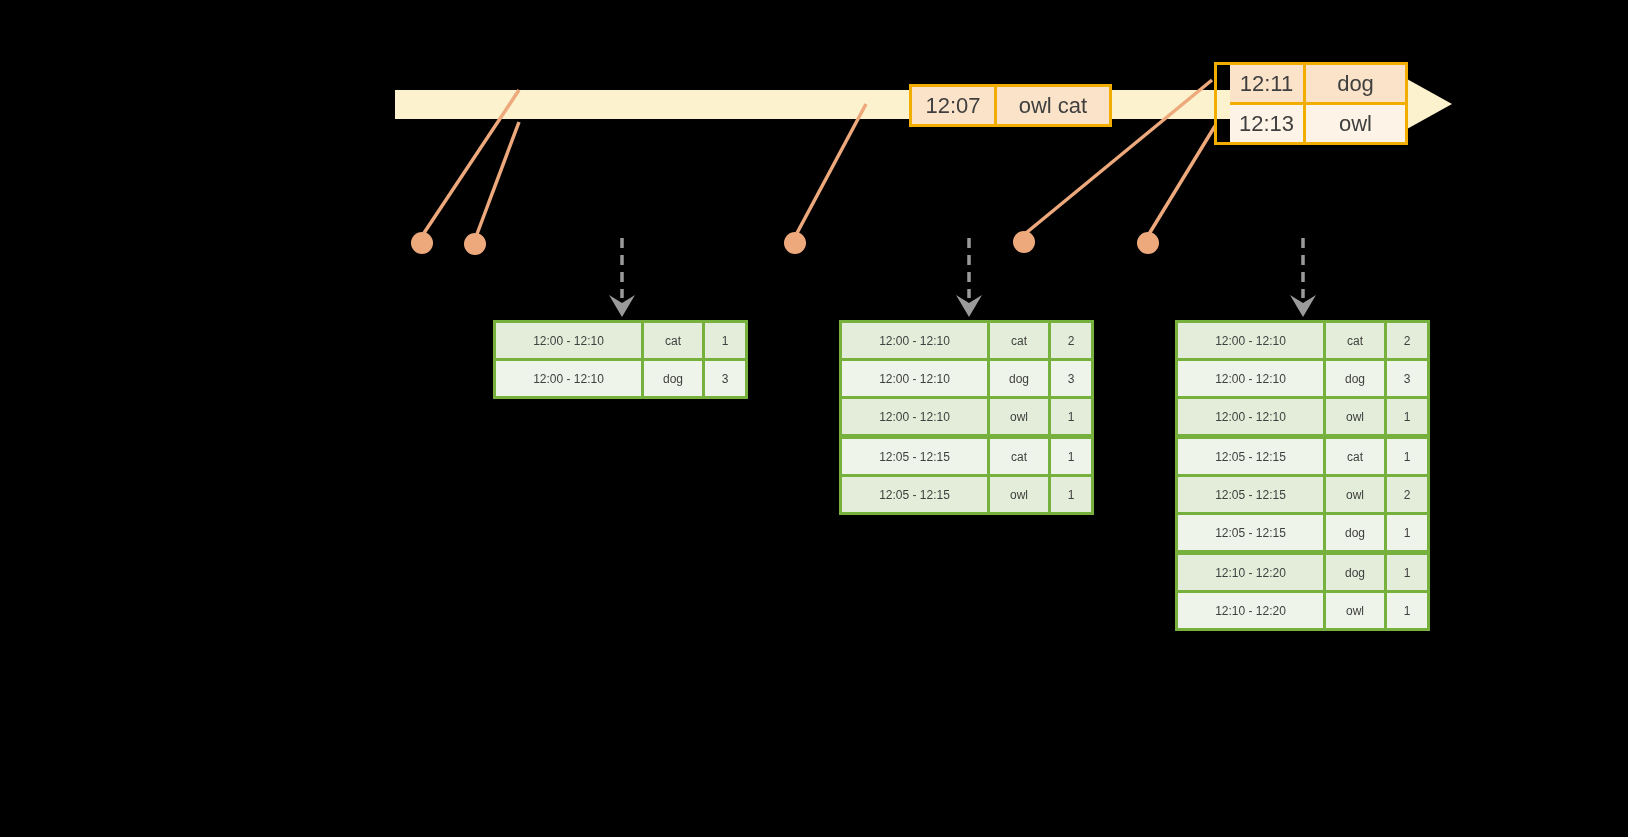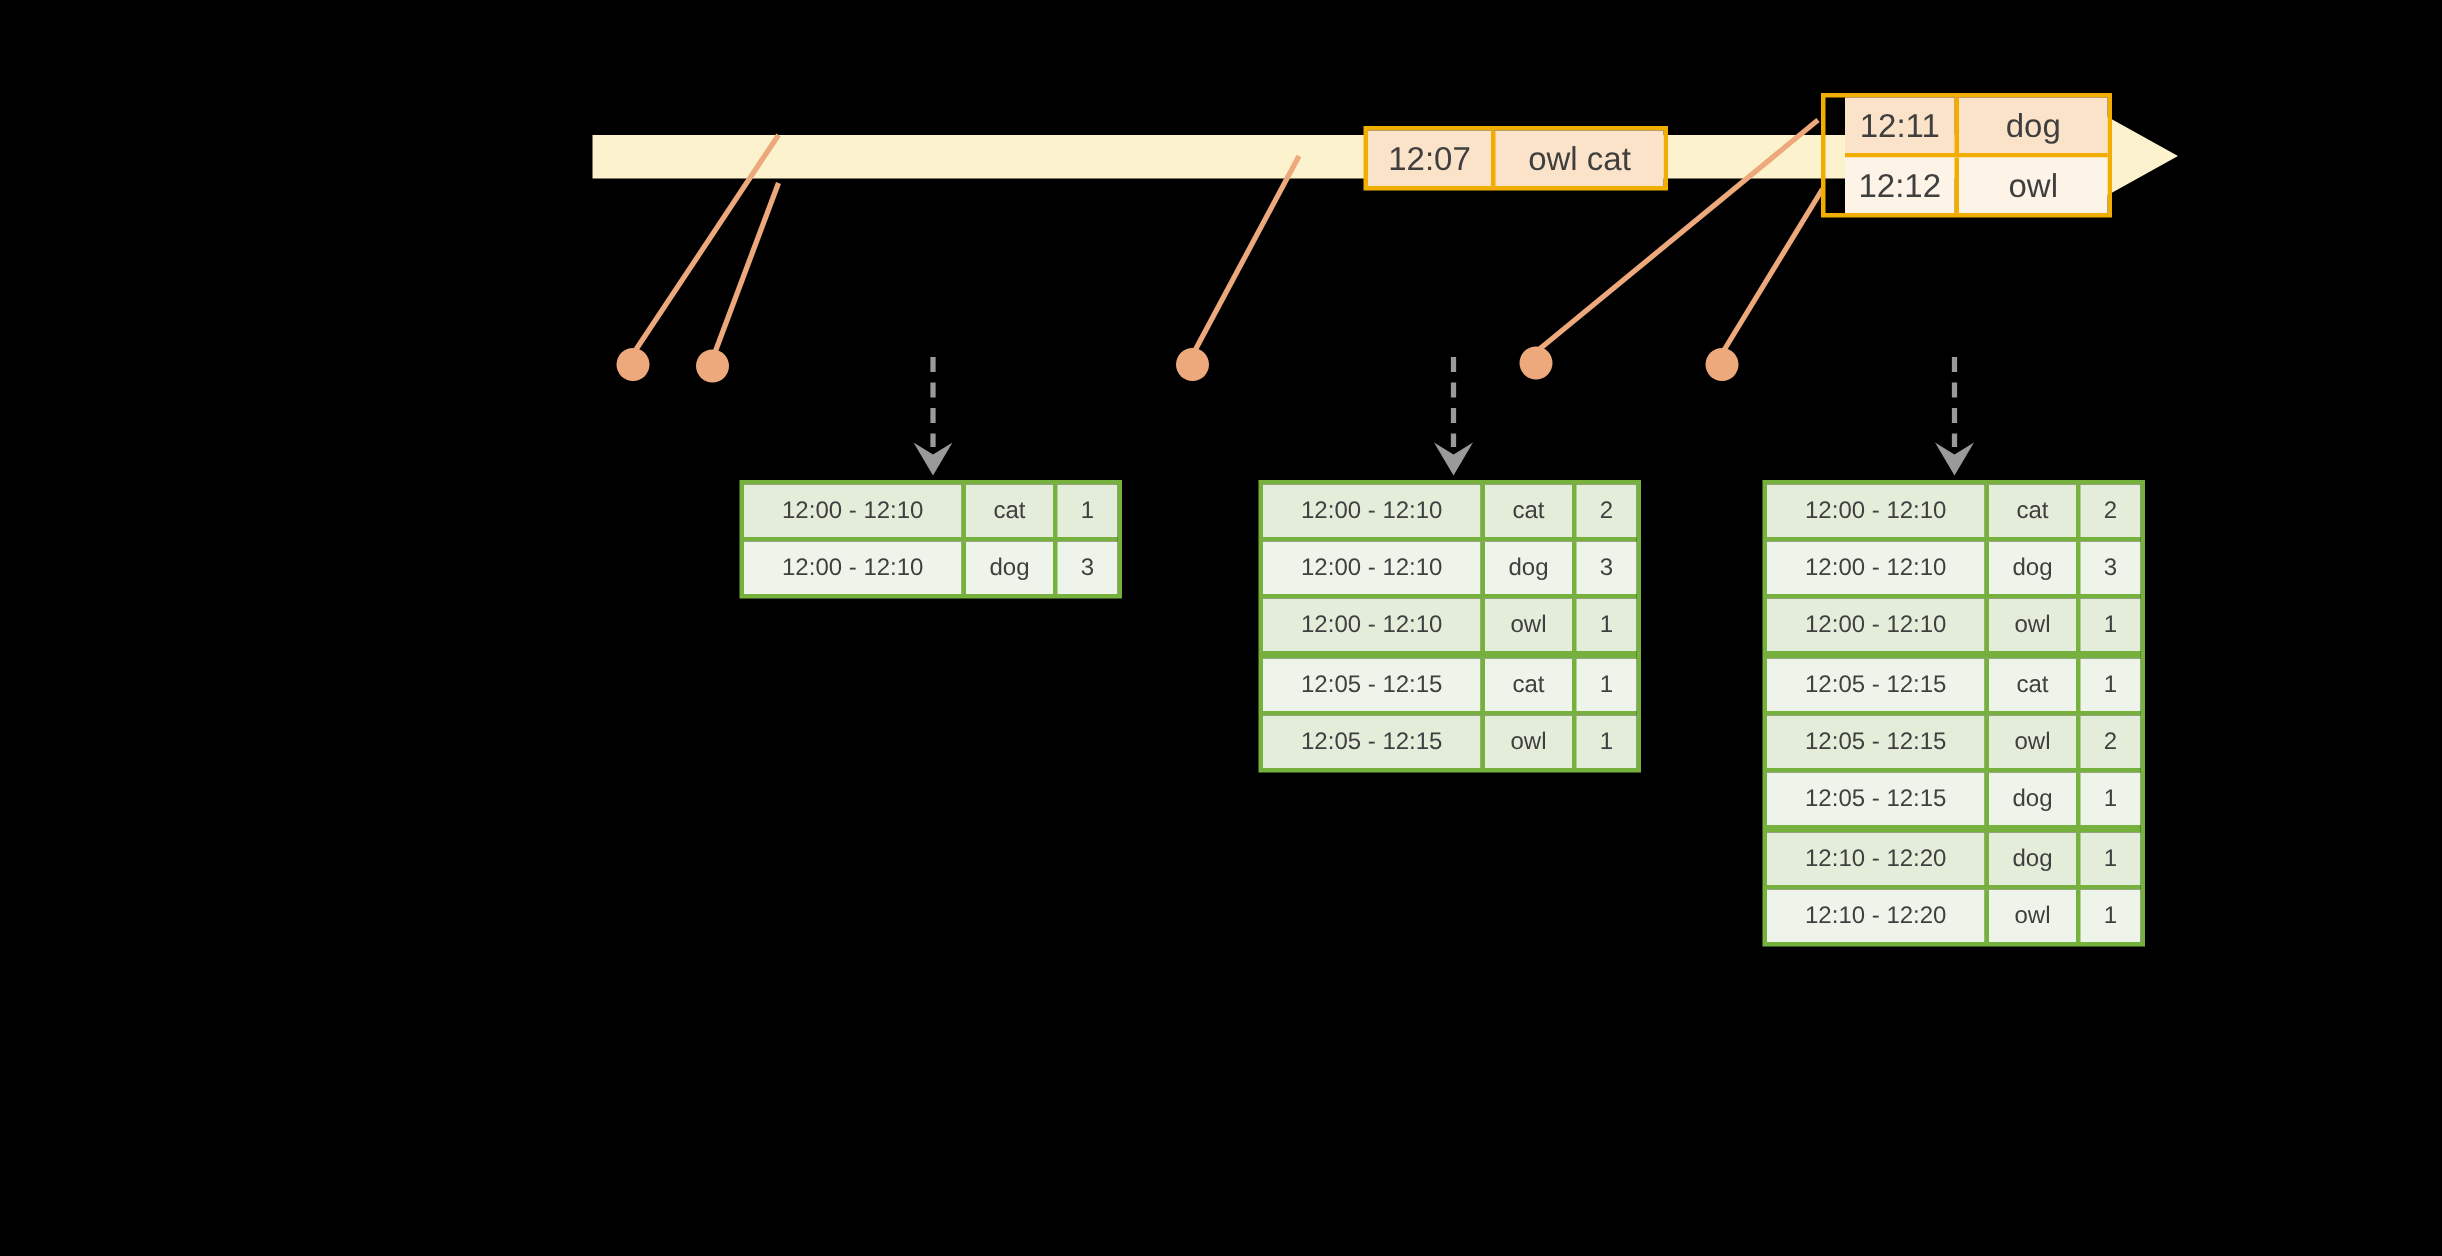--- a/index.html
+++ b/index.html
@@ -27,21 +27,21 @@
   #etable2 .c0 { width:82px; } #etable2 .c1 { width:112px; }
   #etable3 { left:1214px; top:62px;padding-left:13px; }
   #etable3 .c0 { width:73px; } #etable3 .c1 { width:99px; }
 
   
   .rtable { position:absolute; border:3px solid var(--result-border); }
   .rtable .trow + .trow { border-top:3px solid var(--result-border); }
   .rtable .trow.group-start { border-top-width:5px; }
   .rtable .tcell {
     height:35px; display:flex; align-items:center; justify-content:center;
-    font-size:16px; color:var(--table-text);text-align:right;
+    font-size:12px; color:var(--table-text);text-align:right;
   }
   .rtable .tcell + .tcell { border-left:3px solid var(--result-border); }
   .rtable .trow:nth-child(odd)  .tcell { background:var(--result-row-odd); }
   .rtable .trow:nth-child(even) .tcell { background:var(--result-row-even); }
   .rtable .c0 { width:145px; } .rtable .c1 { width:58px; } .rtable .c2 { width:40px; }
   #rtable1 { left:493px;  top:320px; }
   #rtable2 { left:839px;  top:320px; }
   #rtable3 { left:1175px; top:320px; }
 </style>
 </head>
@@ -86,21 +86,21 @@
         <div class="tcell c0">12:07</div>
         <div class="tcell c1">owl cat</div>
       </div>
     </div>
   <div id="etable3" class="etable">
       <div class="trow">
         <div class="tcell c0">12:11</div>
         <div class="tcell c1">dog</div>
       </div>
       <div class="trow">
-        <div class="tcell c0">12:12</div>
+        <div class="tcell c0">12:13</div>
         <div class="tcell c1">owl</div>
       </div>
     </div>
 
   <div id="rtable1" class="rtable">
       <div class="trow">
         <div class="tcell c0">12:00 - 12:10</div>
         <div class="tcell c1">cat</div>
         <div class="tcell c2">1</div>
       </div>

